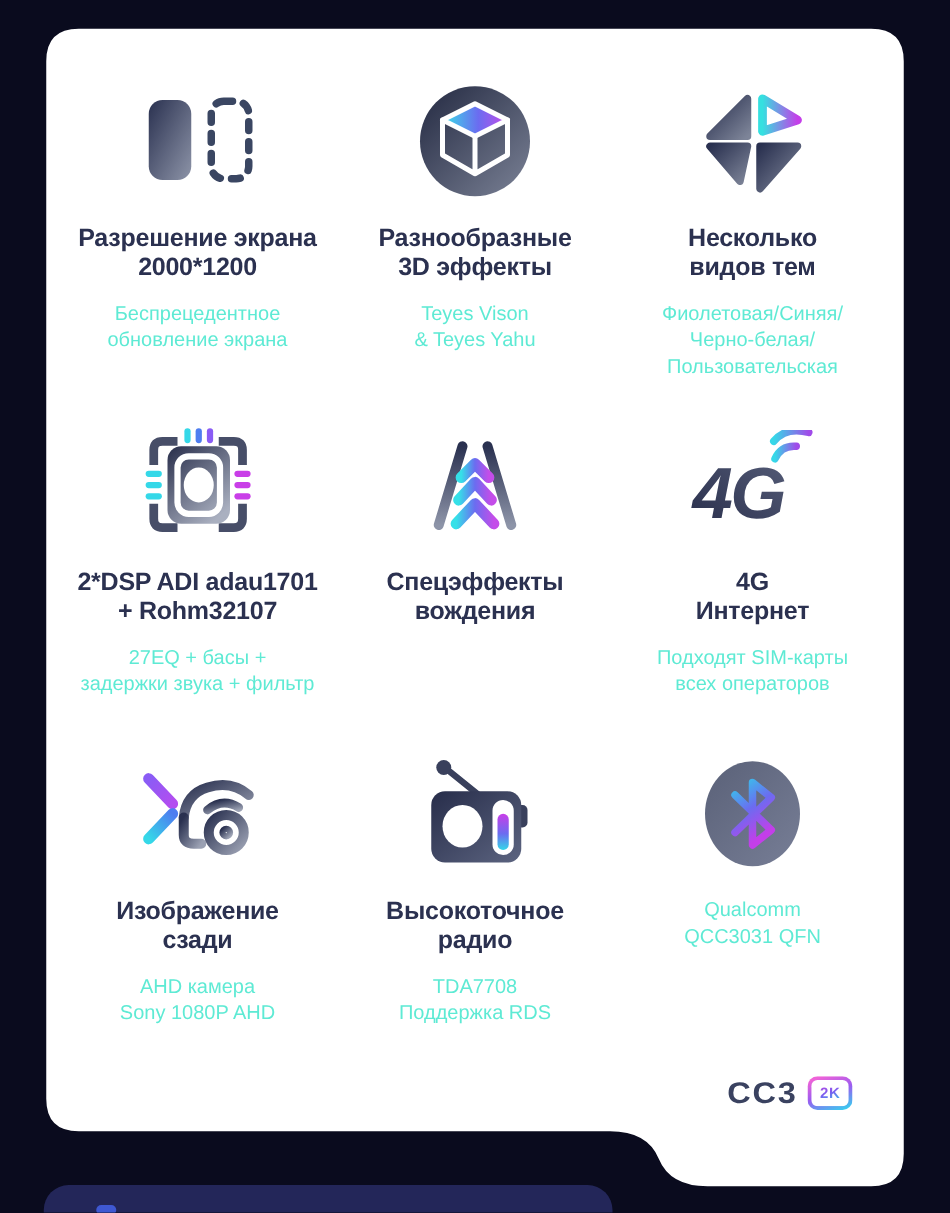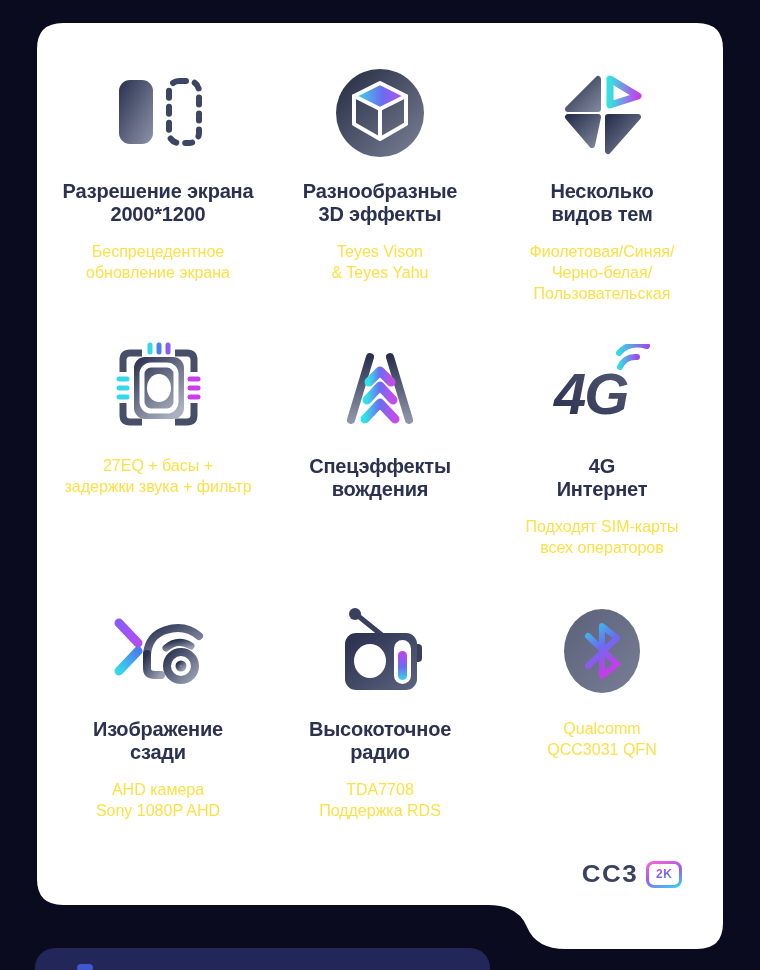--- a/index.html
+++ b/index.html
@@ -15,21 +15,21 @@
     grid-template-rows:275px 263px auto;
   }
   .cell{display:flex;flex-direction:column;align-items:center;text-align:center;}
   .icon-wrap{height:105px;display:flex;align-items:center;justify-content:center;}
   .title{
     margin-top:15px;font-size:20px;line-height:23px;font-weight:bold;
     color:#2b3150;white-space:pre-line;letter-spacing:-0.2px;
   }
   .desc{
     margin-top:15px;font-size:16px;line-height:21px;
-    color:#fde047;white-space:pre-line;
+    color:#5eead4;white-space:pre-line;
   }
   .logo{
     position:absolute;left:556px;top:853px;width:152px;height:42px;
     display:flex;align-items:center;justify-content:center;gap:8px;
   }
   .logo-text{
     font-size:26px;font-weight:800;color:#3a4260;letter-spacing:1.5px;
     transform:scaleY(0.92);
   }
   .logo-badge{
@@ -158,20 +158,22 @@
           <line x1="8" y1="57" x2="16" y2="57" stroke="#35d8e8"></line>
           <line x1="79" y1="39" x2="87" y2="39" stroke="#c93ee8"></line>
           <line x1="79" y1="48" x2="87" y2="48" stroke="#c93ee8"></line>
           <line x1="79" y1="57" x2="87" y2="57" stroke="#c93ee8"></line>
         </g>
         <rect x="23" y="17" width="50" height="62" rx="11" fill="url(#g4a)"></rect>
         <rect x="31" y="25" width="34" height="46" rx="9" fill="none" stroke="#ffffff" stroke-width="5"></rect>
         <ellipse cx="48" cy="48" rx="12" ry="14" fill="#ffffff"></ellipse>
       </svg>
     </div>
+    <div class="title">2*DSP ADI adau1701
++ Rohm32107</div>
     <div class="desc">27EQ + басы +
 задержки звука + фильтр</div>
   </div>
 
   <div class="cell">
     <div class="icon-wrap">
       <svg width="96" height="84" viewBox="0 0 96 84">
         <defs>
           <linearGradient id="g5a" x1="0" y1="0" x2="0" y2="1">
               <stop offset="0" stop-color="#2a3150"></stop>

